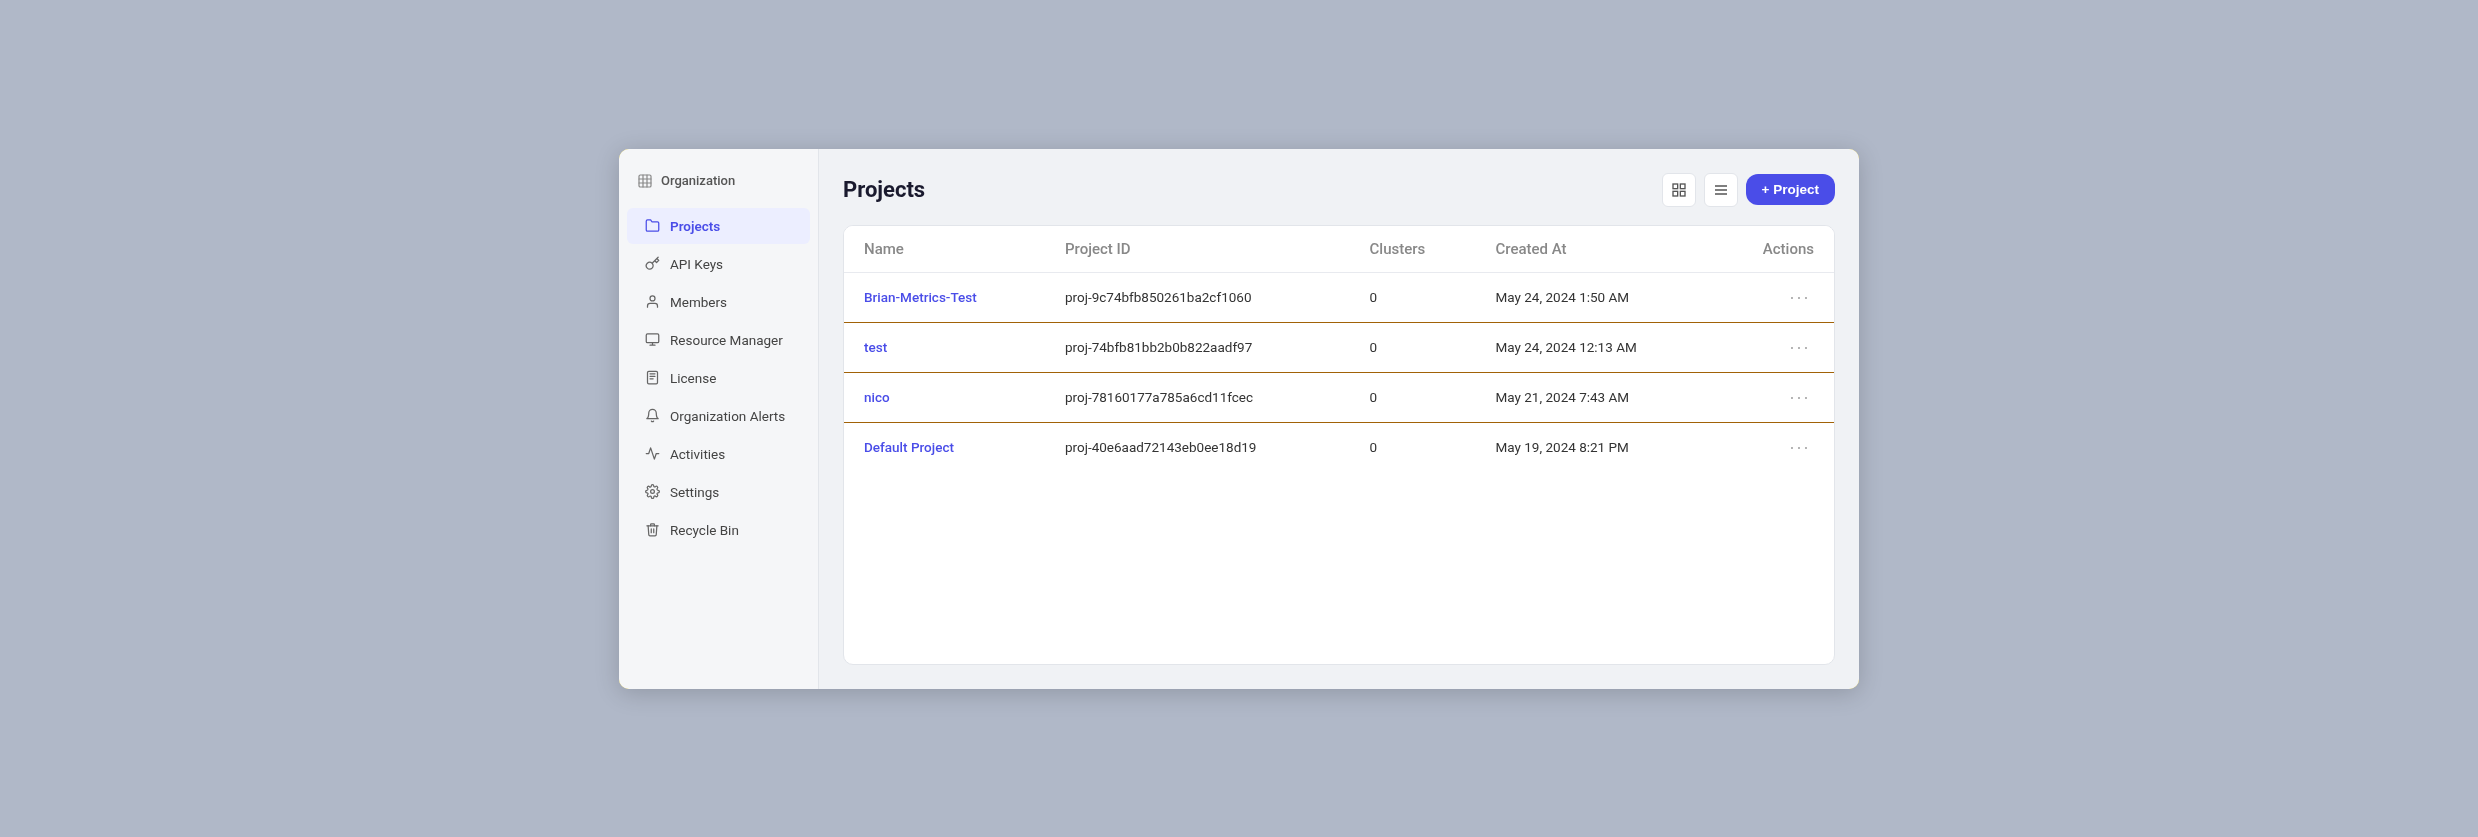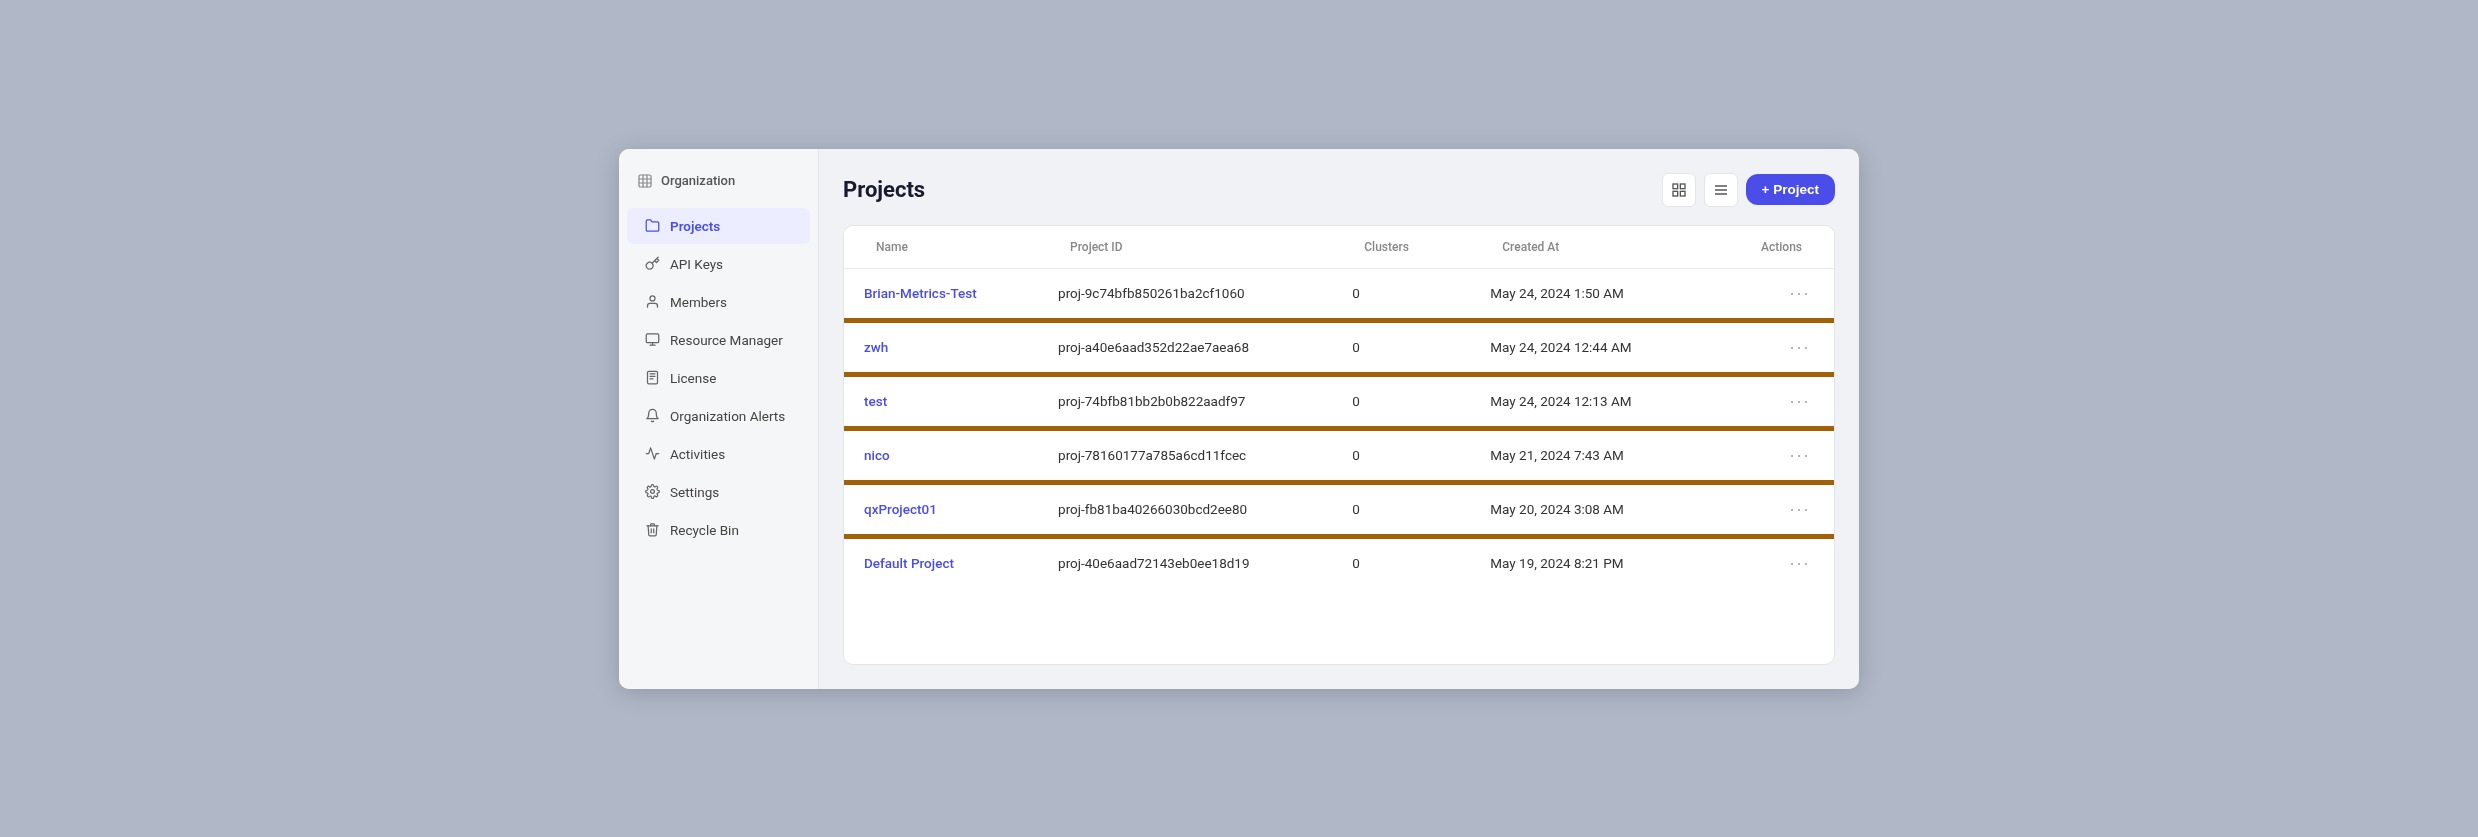--- a/index.html
+++ b/index.html
@@ -119,29 +119,29 @@
     }
     table {
       width: 100%;
       border-collapse: collapse;
       font-size: 13.5px;
     }
     thead tr {
       border-bottom: 1px solid #e8eaef;
     }
     thead th {
-      padding: 14px 32px;
+      padding: 14px 20px;
       text-align: left;
       color: #888;
       font-weight: 500;
-      font-size: 12px;
+      font-size: 15px;
       background: white;
     }
     tbody tr {
-      border-bottom: 5px solid #a16207;
+      border-bottom: 1px solid #a16207;
       transition: background 0.1s;
     }
     tbody tr:last-child { border-bottom: none; }
     tbody td {
       padding: 14px 20px;
       color: #333;
       font-size: 13.5px;
     }
     .project-link {
       color: #4a4de8;
@@ -287,31 +287,20 @@
       </td>
       <td>proj-9c74bfb850261ba2cf1060</td>
       <td>0</td>
       <td>May 24, 2024 1:50 AM</td>
       <td class="actions-cell">
         <button class="actions-btn">···</button>
       </td>
     </tr>
             <tr>
       <td>
-        <span class="project-link">zwh</span>
-      </td>
-      <td>proj-a40e6aad352d22ae7aea68</td>
-      <td>0</td>
-      <td>May 24, 2024 12:44 AM</td>
-      <td class="actions-cell">
-        <button class="actions-btn">···</button>
-      </td>
-    </tr>
-            <tr>
-      <td>
         <span class="project-link">test</span>
       </td>
       <td>proj-74bfb81bb2b0b822aadf97</td>
       <td>0</td>
       <td>May 24, 2024 12:13 AM</td>
       <td class="actions-cell">
         <button class="actions-btn">···</button>
       </td>
     </tr>
             <tr>
@@ -320,31 +309,20 @@
       </td>
       <td>proj-78160177a785a6cd11fcec</td>
       <td>0</td>
       <td>May 21, 2024 7:43 AM</td>
       <td class="actions-cell">
         <button class="actions-btn">···</button>
       </td>
     </tr>
             <tr>
       <td>
-        <span class="project-link">qxProject01</span>
-      </td>
-      <td>proj-fb81ba40266030bcd2ee80</td>
-      <td>0</td>
-      <td>May 20, 2024 3:08 AM</td>
-      <td class="actions-cell">
-        <button class="actions-btn">···</button>
-      </td>
-    </tr>
-            <tr>
-      <td>
         <span class="project-link">Default Project</span>
       </td>
       <td>proj-40e6aad72143eb0ee18d19</td>
       <td>0</td>
       <td>May 19, 2024 8:21 PM</td>
       <td class="actions-cell">
         <button class="actions-btn">···</button>
       </td>
     </tr>
           </tbody>

